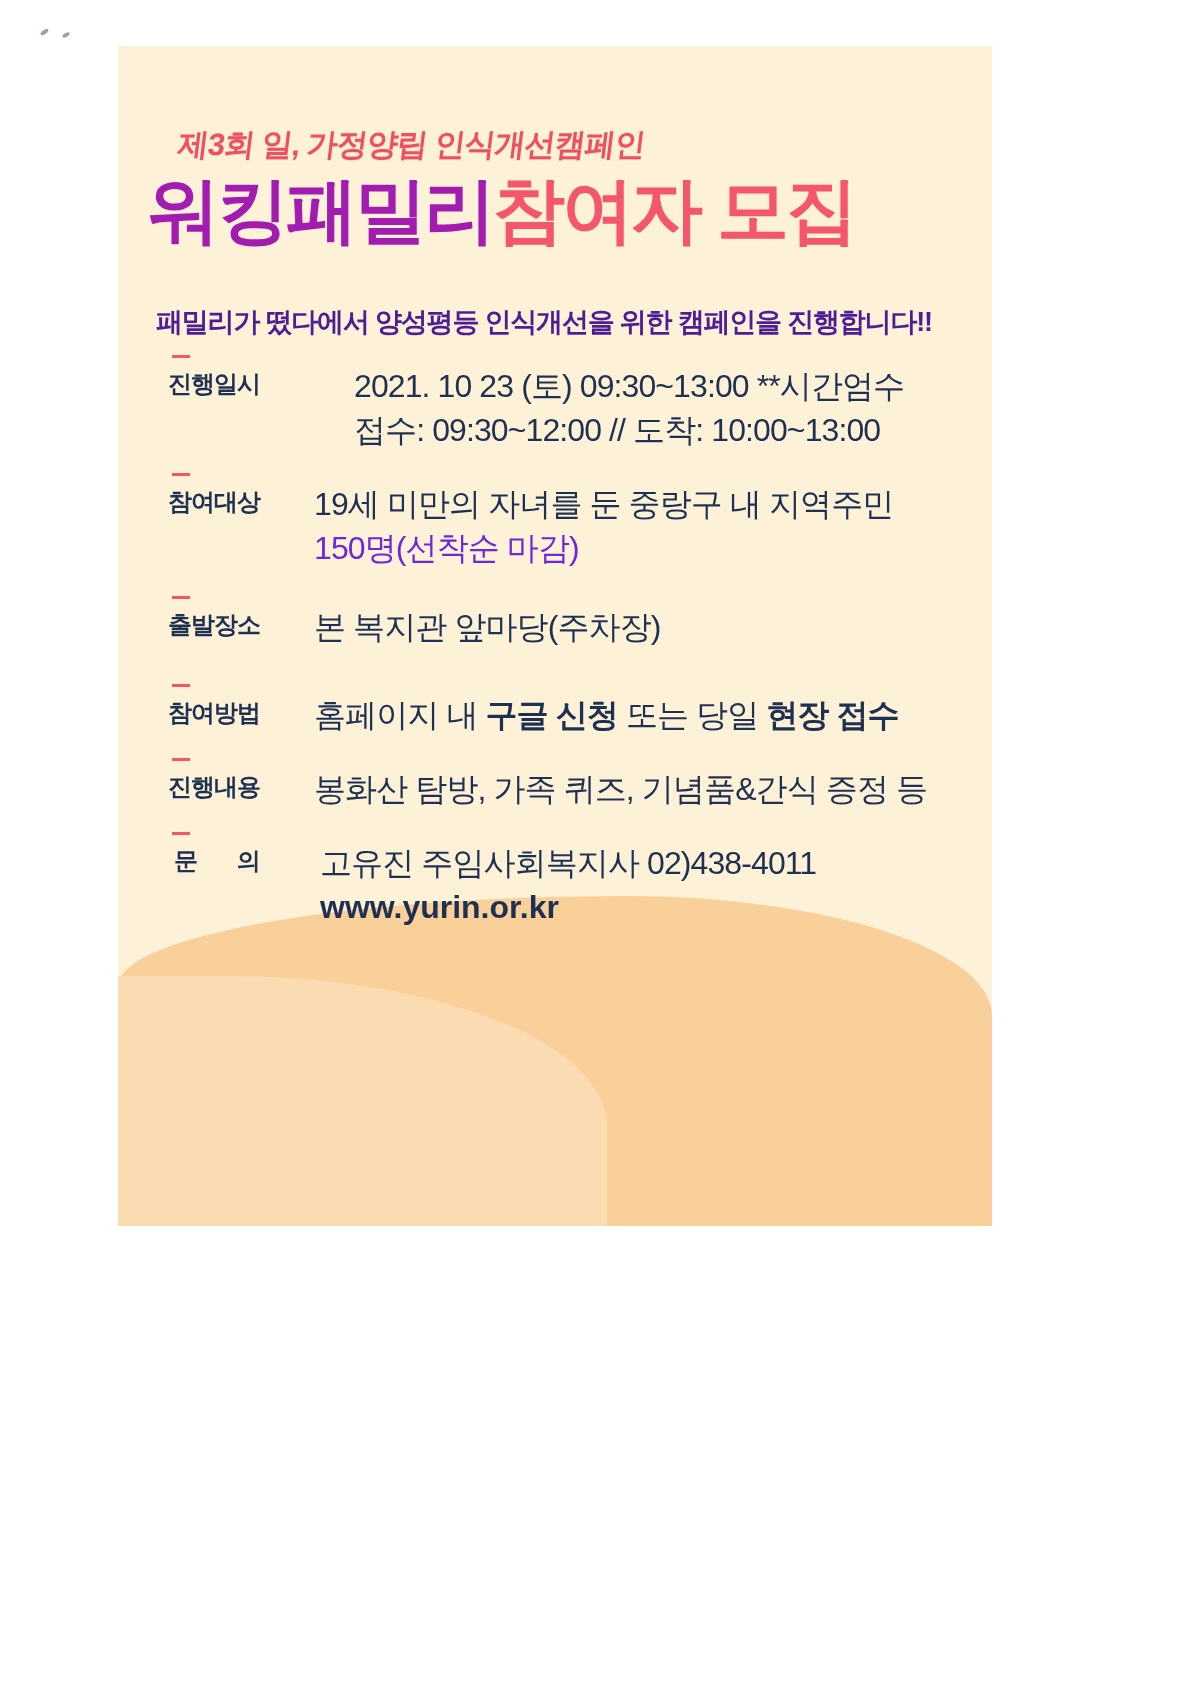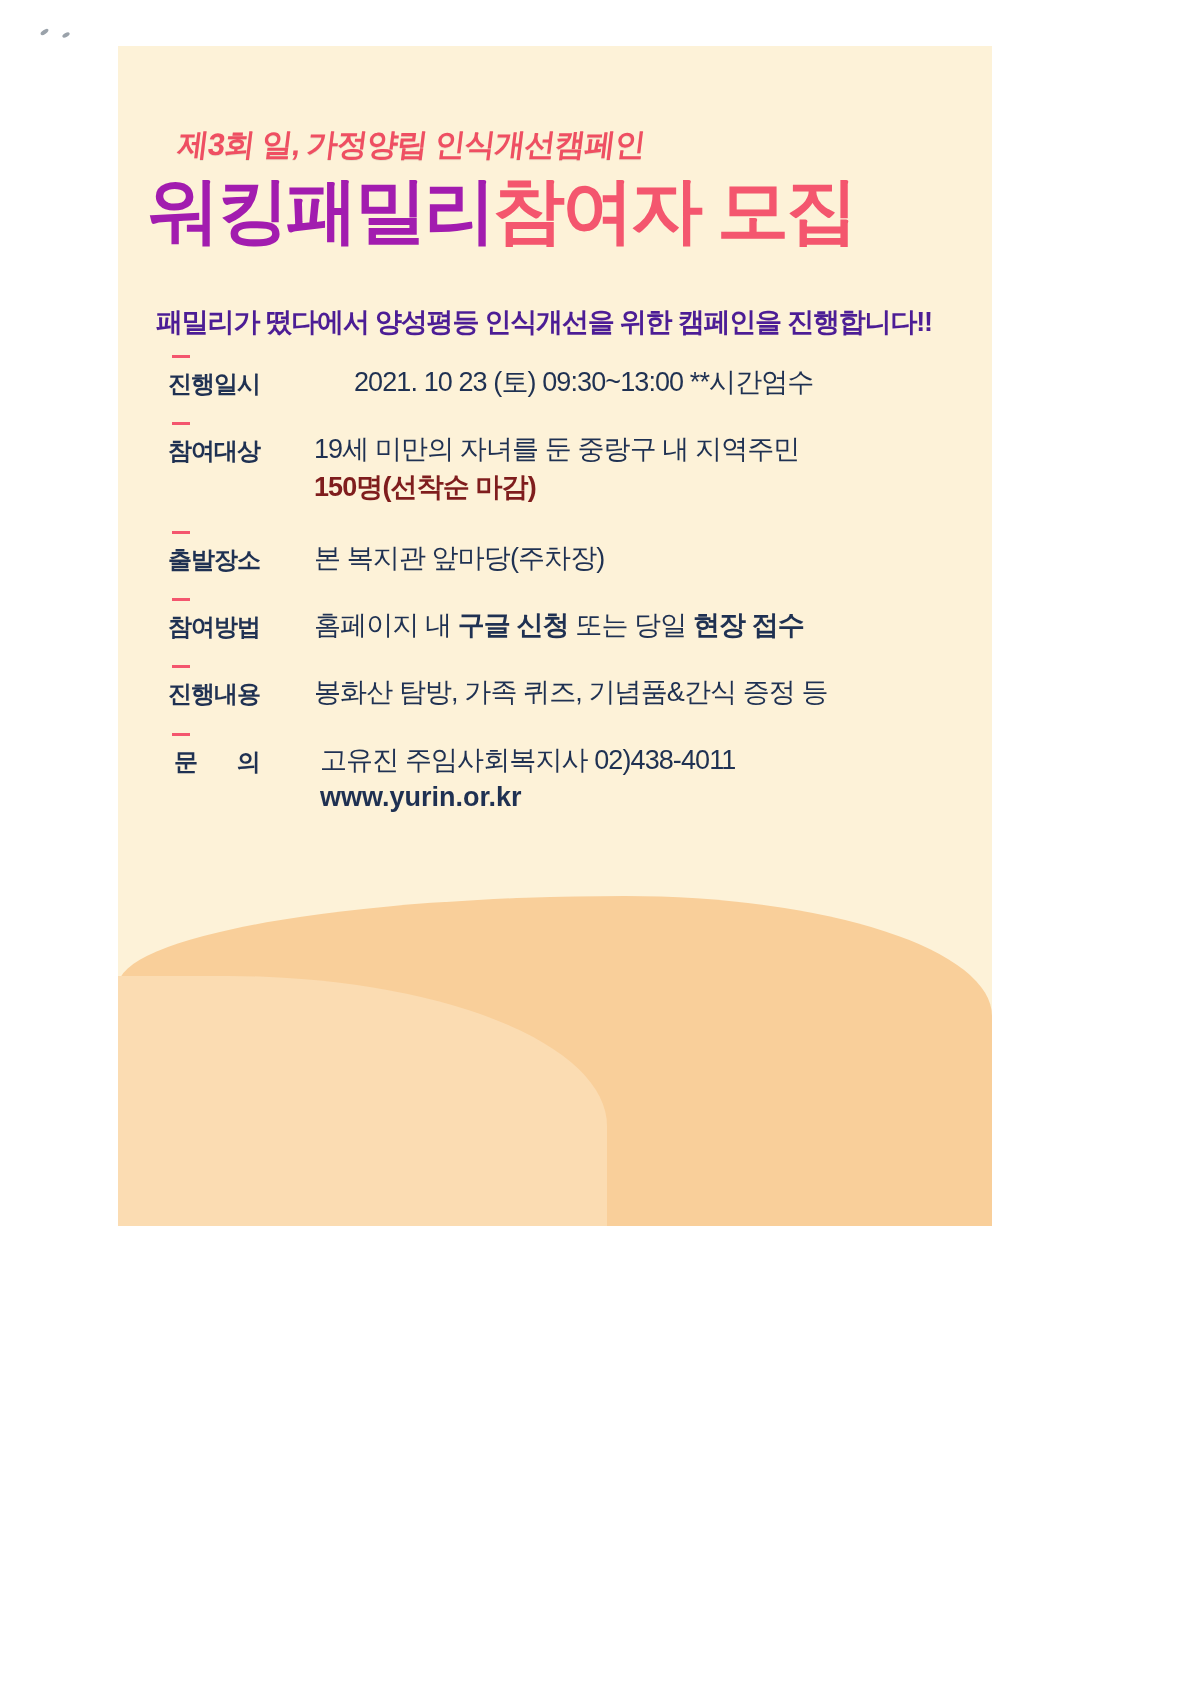--- a/index.html
+++ b/index.html
@@ -123,34 +123,34 @@
     font-weight: bold;
     color: #1f3152;
     letter-spacing: -1px;
     padding-top: 4px;
   }
   .label.spaced {
     letter-spacing: 16px;
     padding-left: 6px;
   }
   .value {
-    font-size: 27px;
+    font-size: 32px;
     color: #1f3152;
     letter-spacing: -0.9px;
     line-height: 1.38;
   }
   .value .b { font-weight: bold; }
-  .value .pink { color: #7f1d1d; font-weight: bold; }
+  .value .pink { color: #6d28d9; font-weight: normal; }
   .value .url { letter-spacing: 0; }
 
   
   #row-datetime { margin-bottom: 30px; gap: 40px; }
   #row-period   { margin-bottom: 28px; }
   #row-target   { margin-bottom: 34px; }
-  #row-place    { margin-bottom: 30px; }
+  #row-place    { margin-bottom: 44px; }
   #row-method   { margin-bottom: 30px; }
   #row-content  { margin-bottom: 30px; }
 </style>
 </head>
 <body>
 
 <div class="scan-mark" id="mark-a"></div>
 <div class="scan-mark" id="mark-b"></div>
 
 <div class="poster">
@@ -168,20 +168,21 @@
 
     <div class="lead">패밀리가 떴다에서 양성평등 인식개선을 위한 캠페인을 진행합니다!!</div>
 
     <div class="rows">
 
       <div class="row" id="row-datetime">
         <div class="dash"></div>
         <div class="label">진행일시</div>
         <div class="value">
           <div>2021. 10 23 (토) 09:30~13:00 **시간엄수</div>
+          <div>접수: 09:30~12:00 // 도착: 10:00~13:00</div>
         </div>
       </div>
 
 
       <div class="row" id="row-target">
         <div class="dash"></div>
         <div class="label">참여대상</div>
         <div class="value">
           <div>19세 미만의 자녀를 둔 중랑구 내 지역주민</div>
           <div class="pink">150명(선착순 마감)</div>

